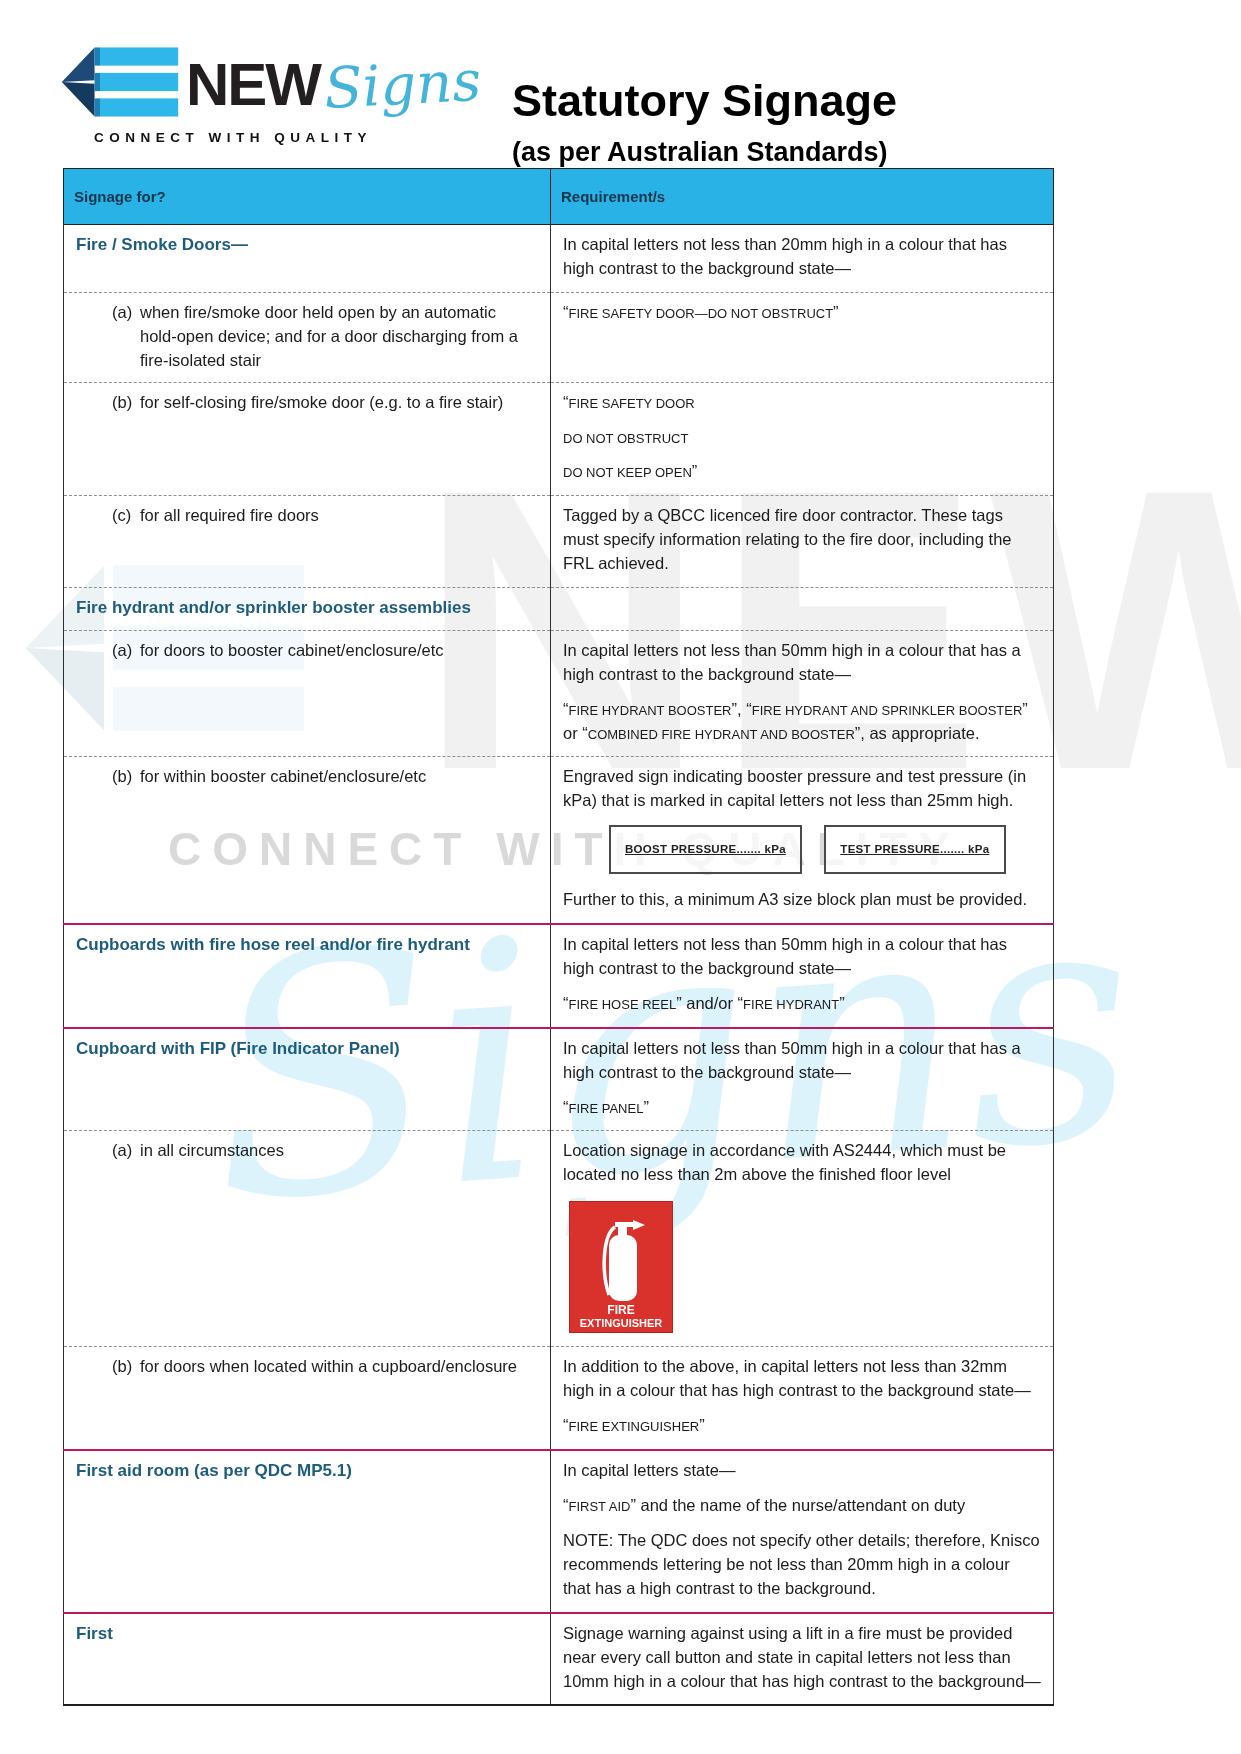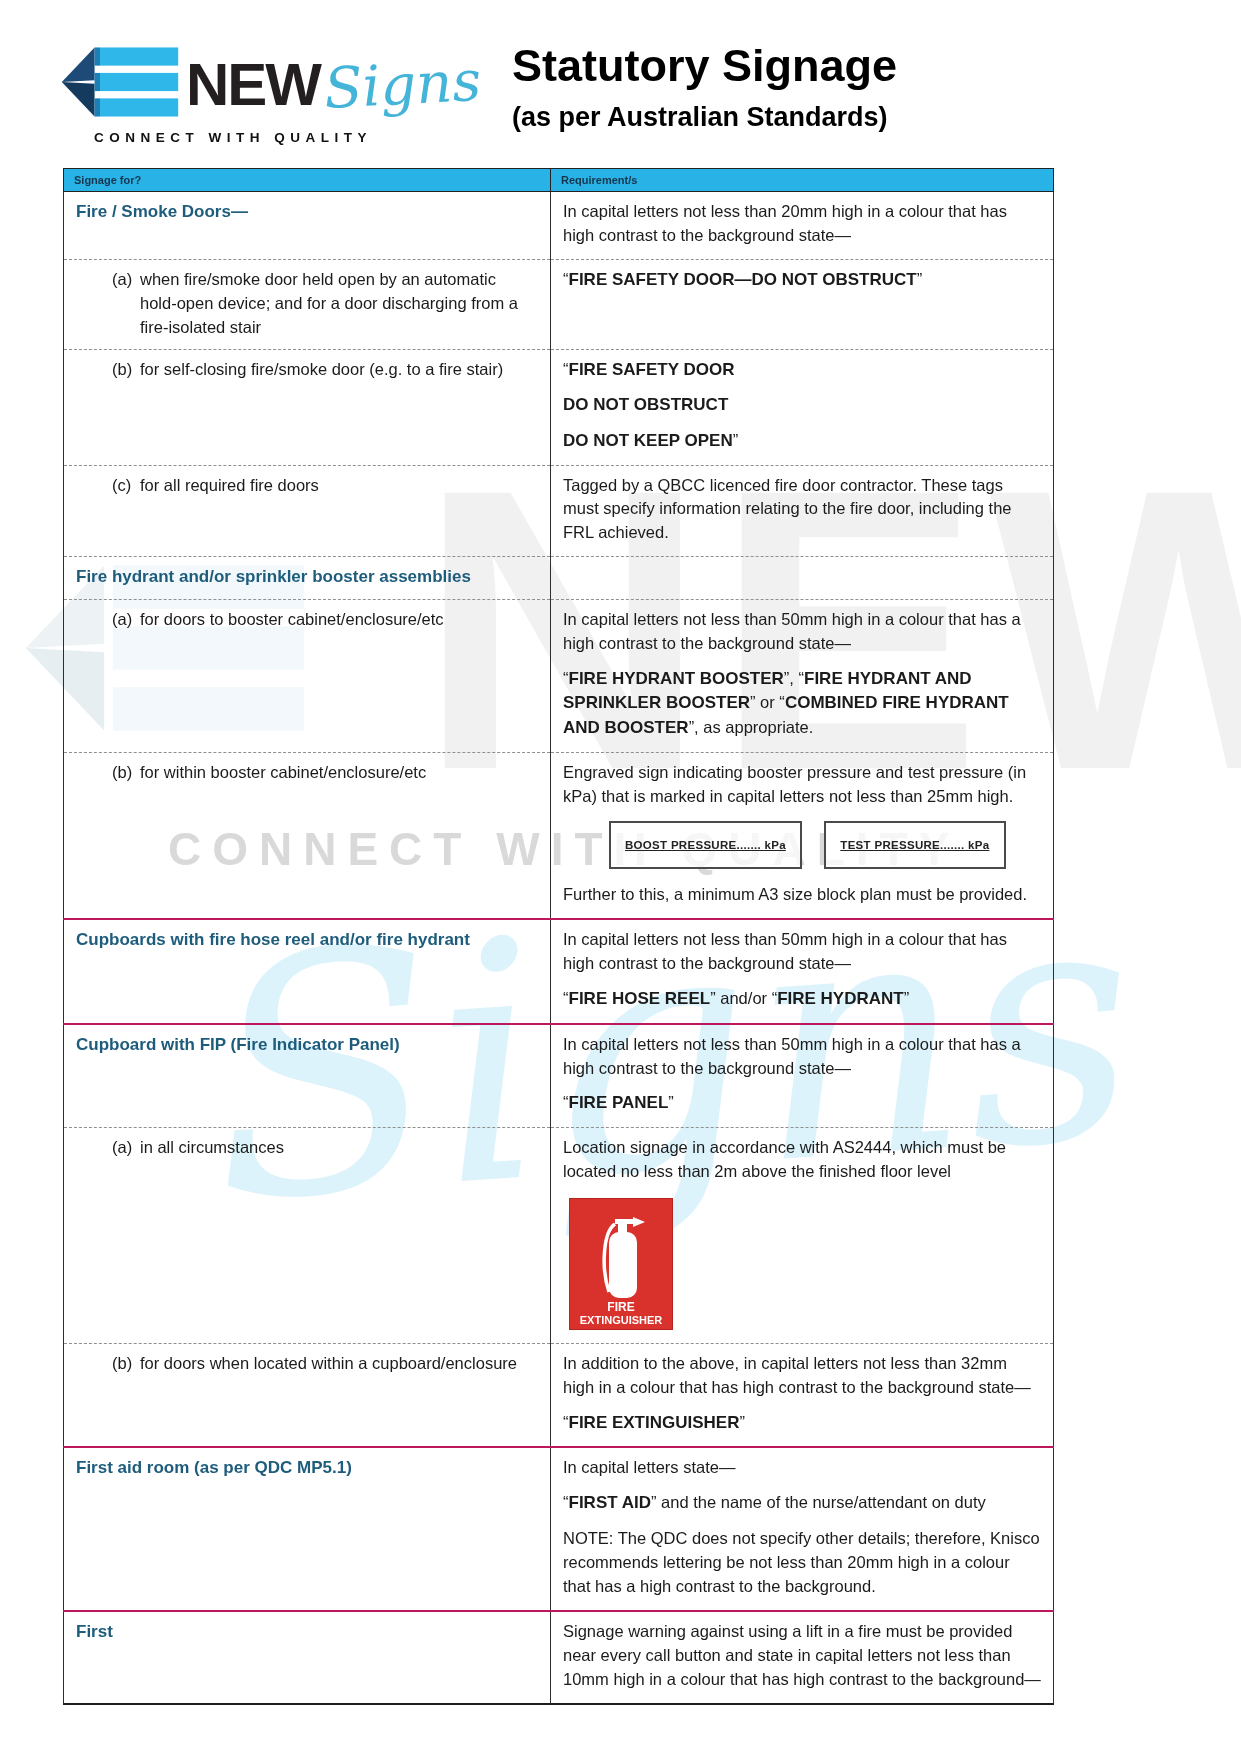--- a/index.html
+++ b/index.html
@@ -13,43 +13,43 @@
   .wm-new{left:418px;top:400px;font-weight:900;font-size:400px;letter-spacing:8px;color:rgba(60,60,60,0.07);}
   .wm-tagline{left:168px;top:822px;font-weight:bold;font-size:46px;letter-spacing:11px;color:rgba(120,120,120,0.28);}
   .wm-signs{left:210px;top:860px;font-family:"DejaVu Serif",serif;font-style:italic;font-size:330px;color:rgba(98,199,236,0.22);transform:rotate(-4deg);}
   
   .logo{position:absolute;left:60px;top:40px;z-index:2;}
   .logo-row{display:flex;align-items:center;}
   .logo-word-black{font-weight:900;font-size:60px;letter-spacing:-2px;color:#231f20;margin-left:6px;}
   .logo-word-script{font-family:"DejaVu Serif",serif;font-style:italic;font-size:56px;color:#45b4d9;margin-left:4px;transform:rotate(-3deg);}
   .logo-tagline{font-size:13.5px;font-weight:bold;letter-spacing:5.5px;color:#111;margin:2px 0 0 34px;}
   .title-block{position:absolute;left:512px;top:40px;z-index:2;}
-  .page-title{font-size:45px;font-weight:900;color:#000;letter-spacing:0;}
+  .page-title{font-size:45px;font-weight:900;color:#000;letter-spacing:0;margin-top:35px;}
   .page-subtitle{font-size:27px;font-weight:bold;color:#000;margin-top:10px;}
   
   .table-wrap{position:absolute;left:63px;top:168px;width:990px;z-index:1;}
   table{border-collapse:collapse;width:100%;table-layout:fixed;background:transparent;}
   th{
     background:var(--header-bg,#29b2e5);color:var(--header-text,#16364d);
-    text-align:left;font-size:11px;padding:5px 10px;border:1.5px solid #222;
+    text-align:left;font-size:15px;padding:19px 10px;border:1.5px solid #222;
   }
   td{
     vertical-align:top;padding:8px 12px 9px;font-size:16.5px;line-height:1.45;
     border-left:1.2px solid #2e2e2e;border-right:1.2px solid #2e2e2e;
   }
   tr.dashed td{border-top:1px dashed #8f8f8f;}
   tr.solid td{border-top:2px solid #be185d;}
   tr:last-child td{border-bottom:2.5px solid #1f1f1f;}
   .section-heading{color:var(--section-color,#1e5c7c);font-weight:bold;font-size:17px;}
   .sub{display:flex;padding-left:36px;}
   .sub .prefix{flex:0 0 28px;}
   .sub .sub-text{flex:1;padding-right:6px;}
   p.req{margin:0 0 11px;}
   p.req:last-child{margin-bottom:2px;}
-  p.req b{font-weight:bold;font-size:17px;}
+  p.req b{font-weight:normal;font-size:13px;}
   .pressure-row{display:flex;gap:22px;margin:12px 0 14px 46px;}
   .pressure-box{
     border:2px solid #4a4a4a;background:rgba(255,255,255,.75);
     min-width:150px;padding:14px 14px;text-align:center;
     font-size:11.5px;font-weight:bold;letter-spacing:.3px;color:#222;text-decoration:underline;
   }
   .ext-sign{margin:14px 0 4px 6px;display:block;}
 </style>
 </head>
 <body>

